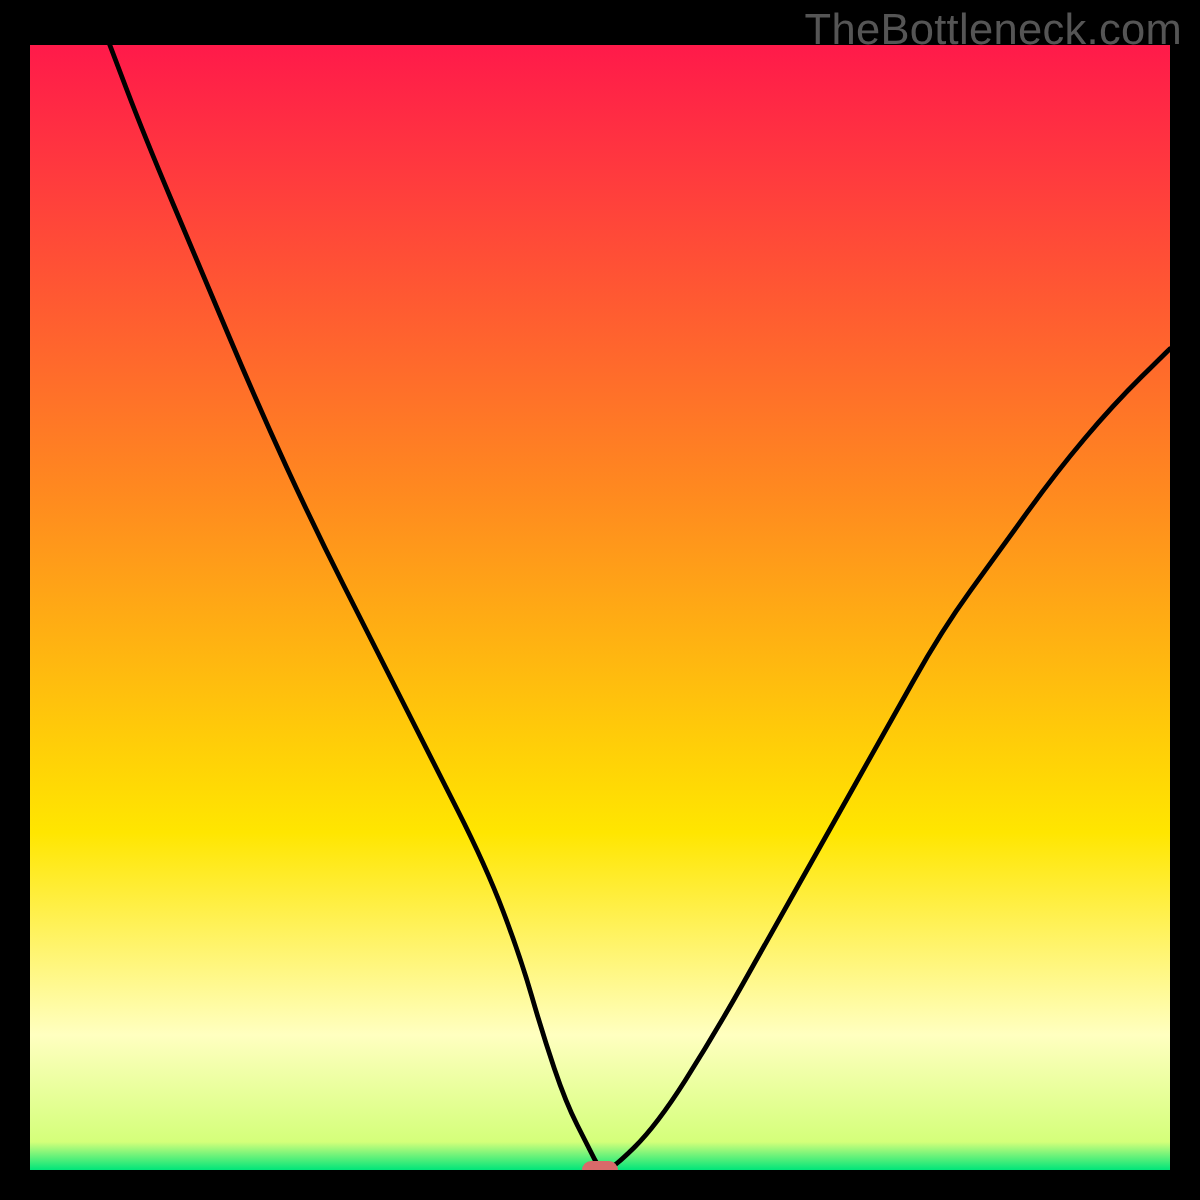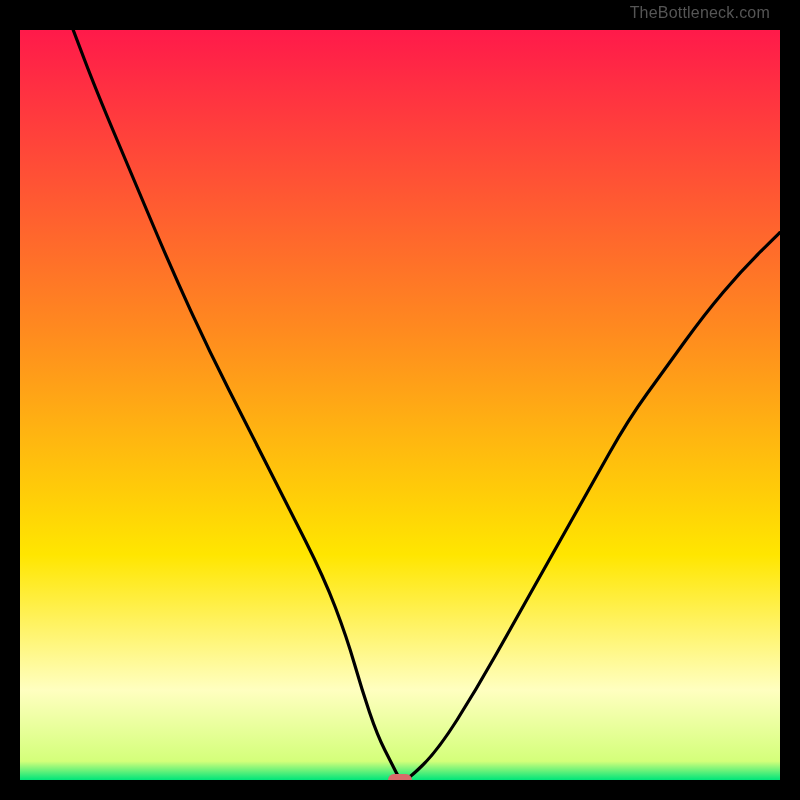--- a/index.html
+++ b/index.html
@@ -13,23 +13,23 @@
   }
   .canvas {
     position: relative;
     width: 800px;
     height: 800px;
     background: #000;
   }
   .watermark {
     position: absolute;
     top: 4px;
-    right: 30px;
+    right: 12px;
     color: #555;
-    font-size: 16px;
+    font-size: 29px;
     font-weight: 500;
     letter-spacing: 0.2px;
     z-index: 10;
     user-select: none;
   }
   .plot-area {
     position: absolute;
     left: 20px;
     top: 30px;
     width: 760px;

